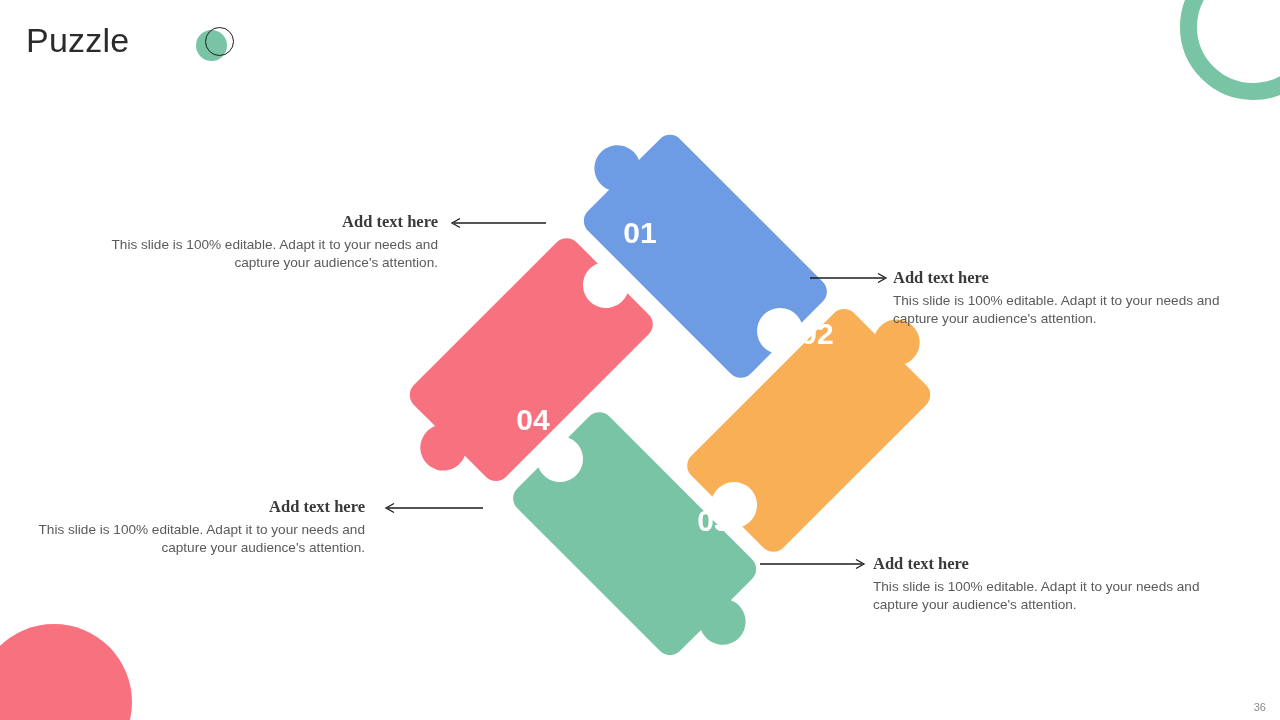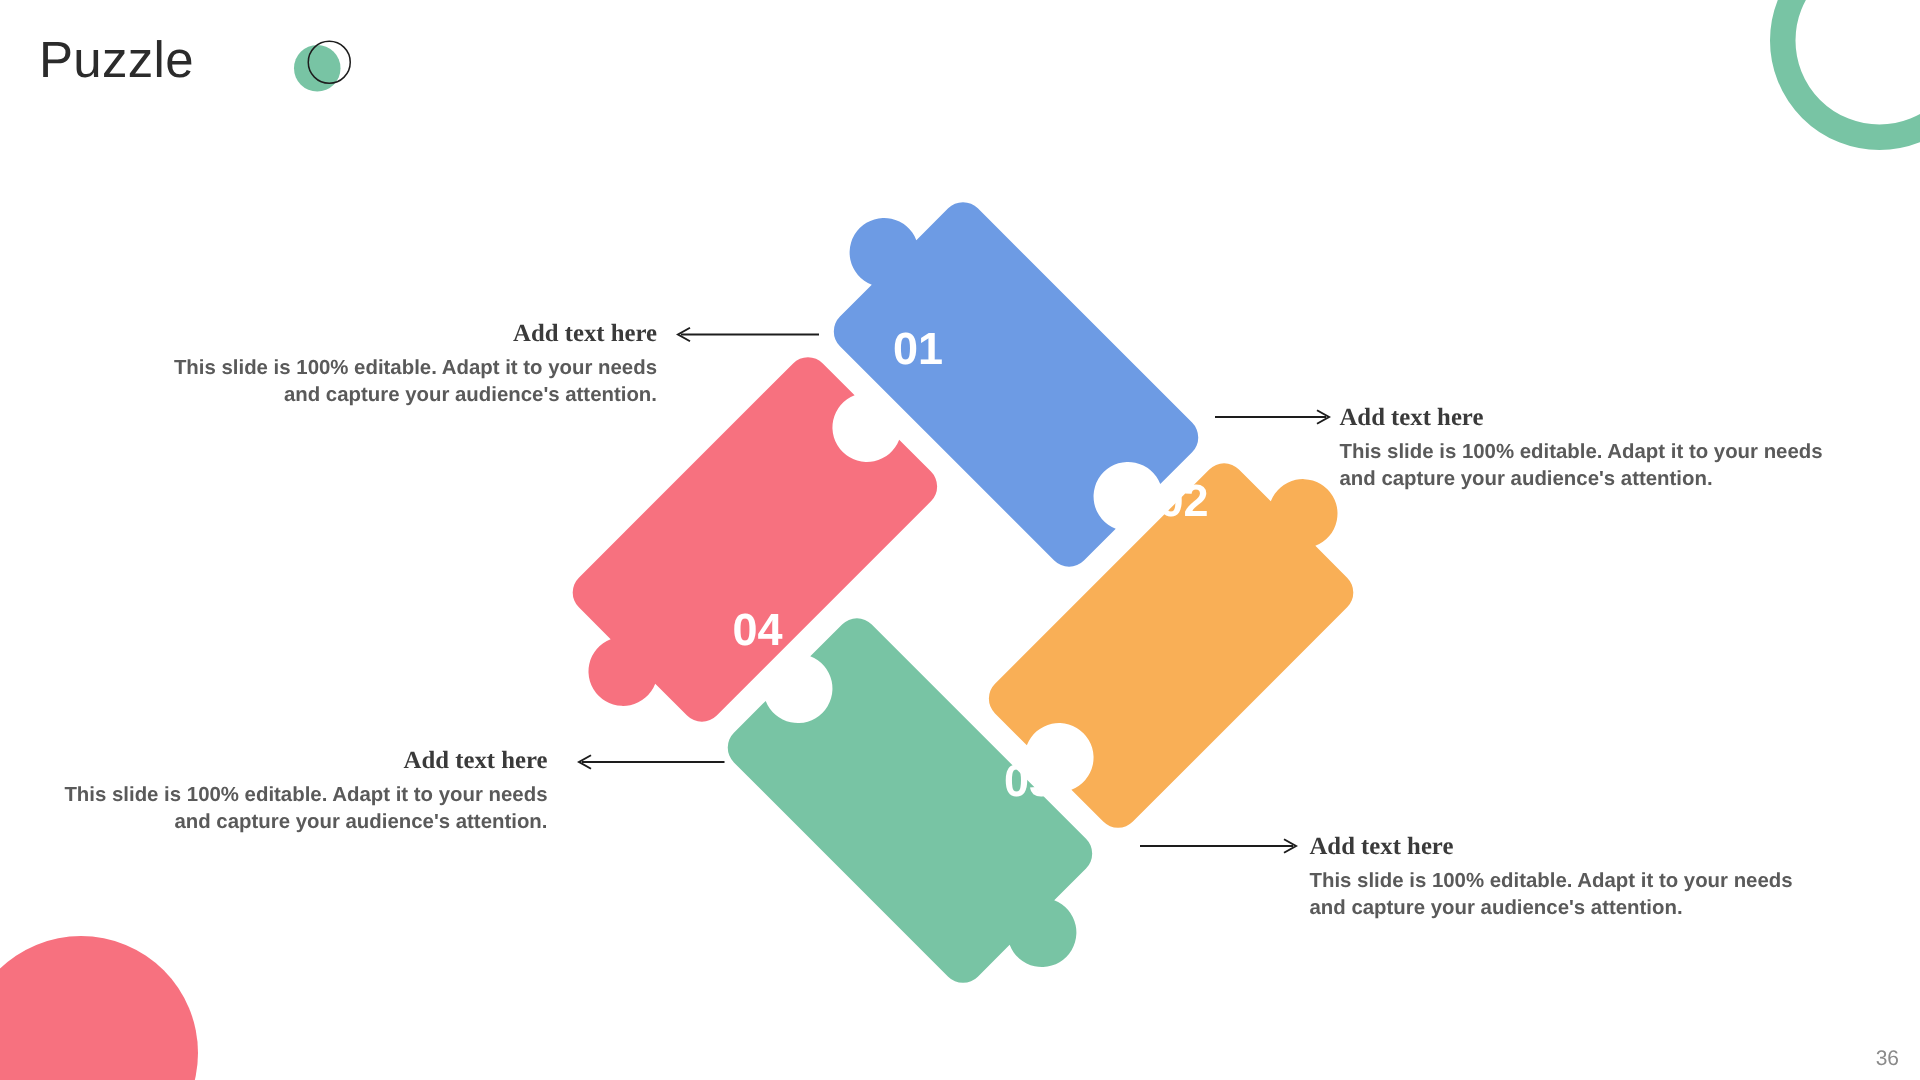--- a/index.html
+++ b/index.html
@@ -72,21 +72,21 @@
     bottom: -60px;
     width: 156px;
     height: 156px;
     border-radius: 50%;
     background: #f7717f;
   }
 
   
   .puzzle-wrap {
     position: absolute;
-    left: 352px;
+    left: 380px;
     top: 105px;
     width: 580px;
     height: 580px;
   }
   .puzzle-wrap svg { display: block; }
 
   .piece-num {
     fill: #ffffff;
     font-family: "Liberation Sans", sans-serif;
     font-size: 30px;
@@ -103,21 +103,21 @@
   .callout .co-title {
     font-size: 16.5px;
     font-weight: bold;
     color: #3a3a3a;
     line-height: 1.25;
     margin: 0 0 3px 0;
     font-family: Liberation Serif, serif;
   }
   .callout .co-body {
     font-size: 13.6px;
-    font-weight: 700;
+    font-weight: 400;
     color: #5a5a5a;
     line-height: 1.35;
     margin: 0;
   }
   .callout.align-right { text-align: right; }
   .callout.align-left  { text-align: left; }
 
   
   #callout-1 { left: 108px; top: 212px; }
   #callout-2 { left: 893px; top: 268px; }
@@ -135,21 +135,21 @@
   #arrow-1 { left: 446px; top: 217px; width: 100px; }
   #arrow-2 { left: 810px; top: 272px; width: 82px; }
   #arrow-3 { left: 760px; top: 558px; width: 110px; }
   #arrow-4 { left: 380px; top: 502px; width: 103px; }
 
   
   .page-number {
     position: absolute;
     right: 14px;
     bottom: 7px;
-    font-size: 14px;
+    font-size: 11px;
     color: #8a8a8a;
     font-family: "Liberation Sans", sans-serif;
   }
 </style>
 </head>
 <body>
 
 <div class="slide-title">Puzzle</div>
 
 <div class="title-deco">

